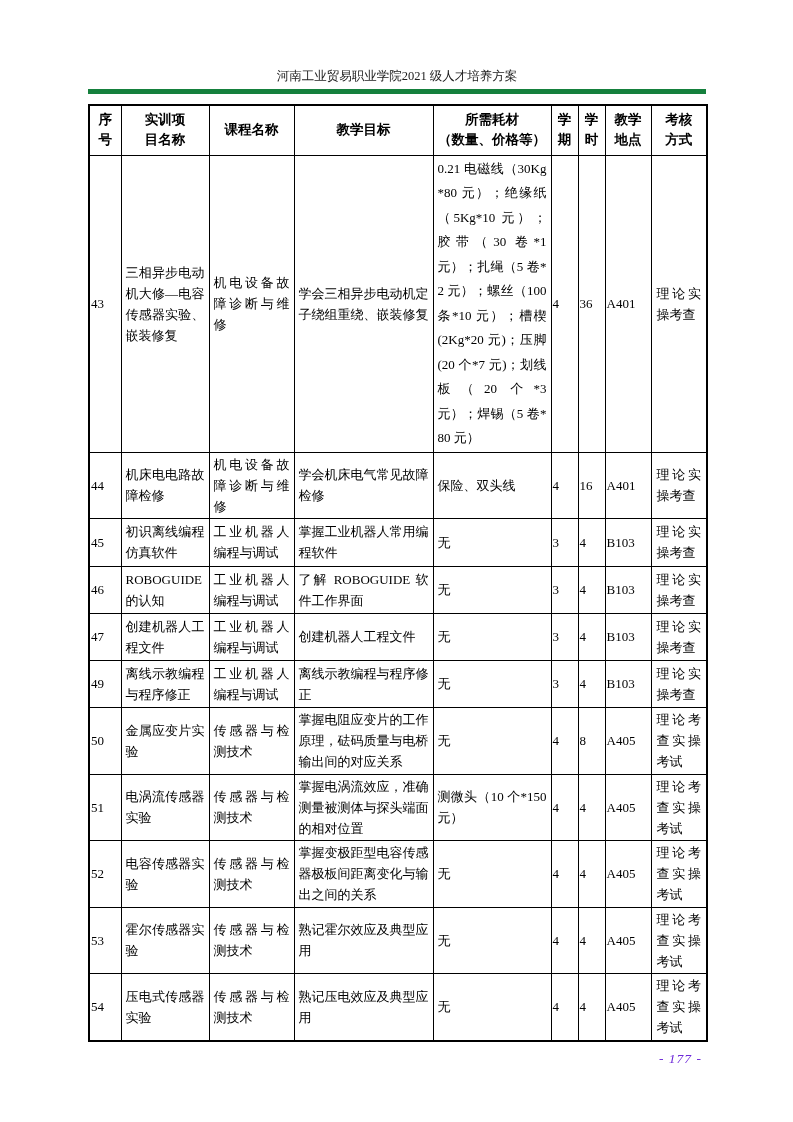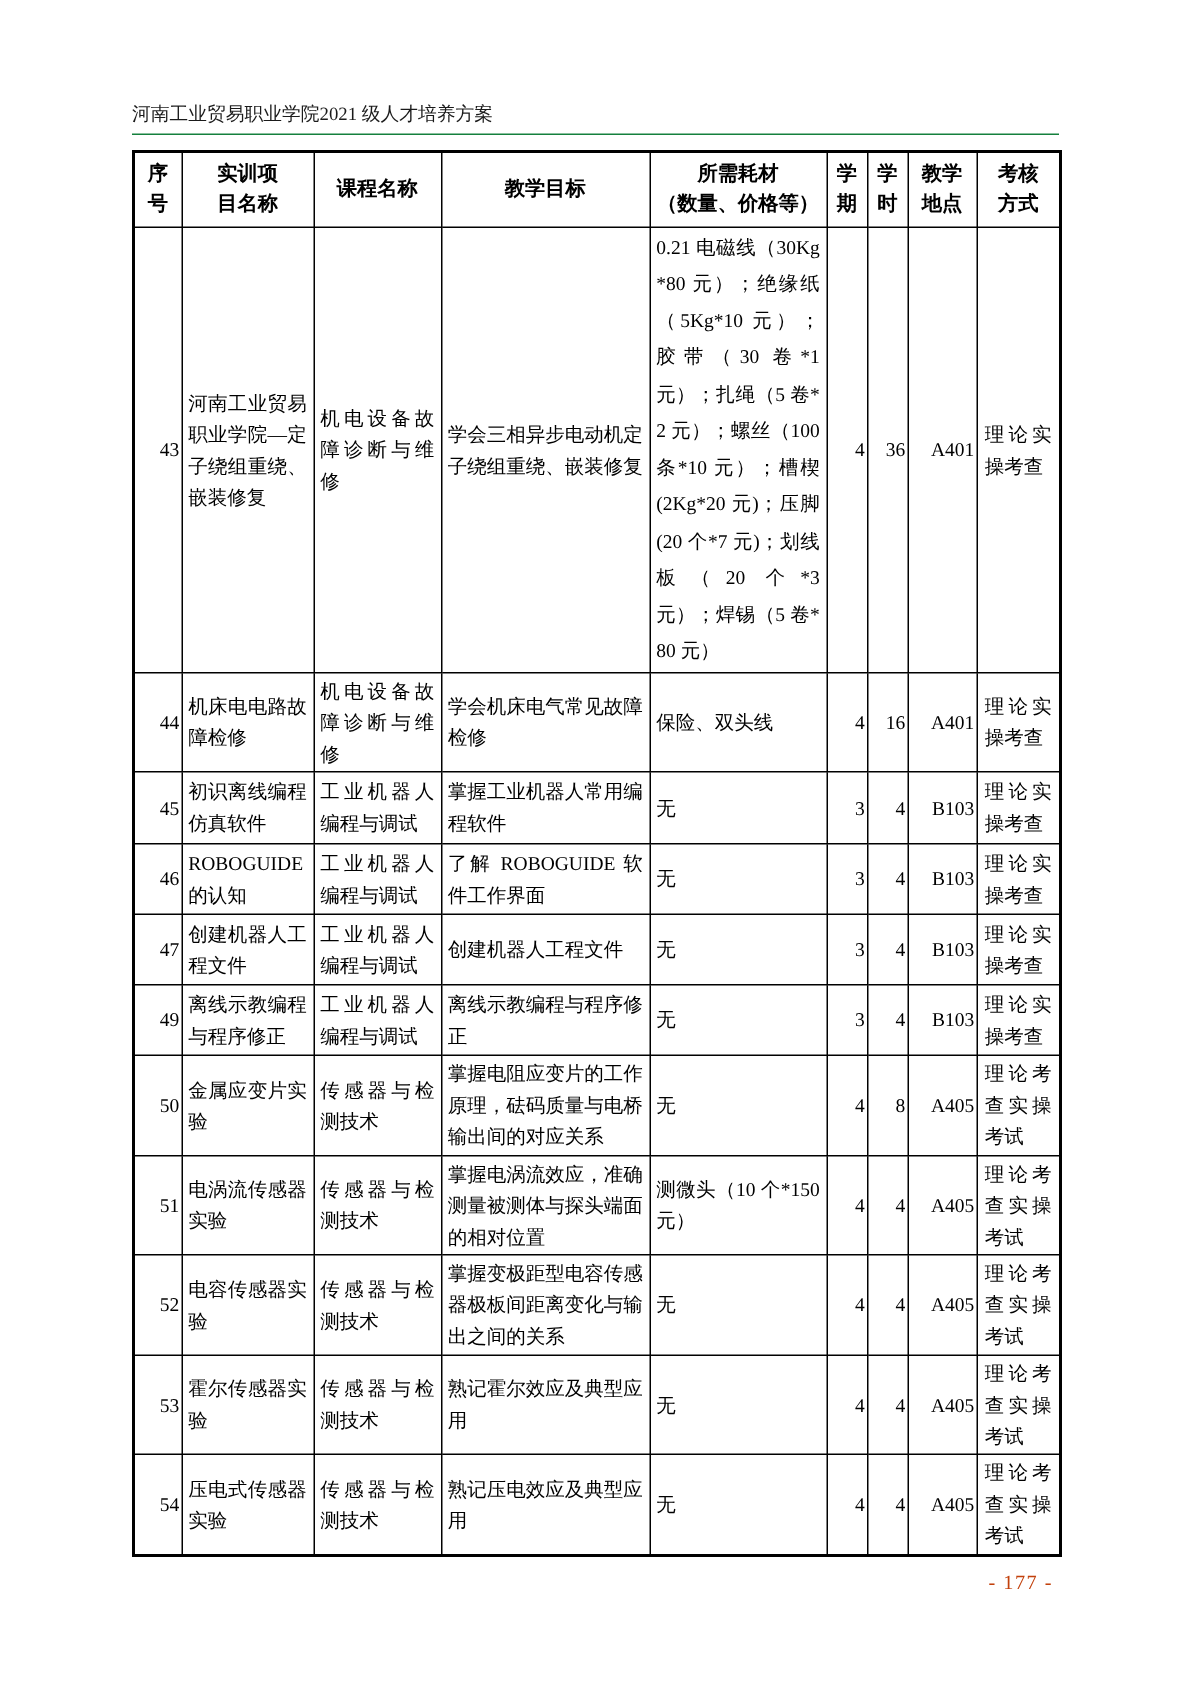--- a/index.html
+++ b/index.html
@@ -12,26 +12,26 @@
   .page {
     position: relative;
     width: 793px;
     height: 1122px;
     background: #ffffff;
     padding: 68px 87px 0 88px;
     overflow: hidden;
   }
   .doc-header {
     display: flex;
-    justify-content: flex-start;
+    justify-content: center;
     align-items: flex-end;
     font-size: 12.5px;
     line-height: 17px;
     padding-bottom: 4px;
-    border-bottom: 1px solid #15803d;
+    border-bottom: 5px solid #15803d;
     color: #1a1a1a;
   }
   table.train-table {
     border-collapse: collapse;
     table-layout: fixed;
     width: 618px;
     margin-top: 10px;
     border: 2px solid #000;
   }
   .train-table th, .train-table td {
@@ -46,33 +46,34 @@
     font-weight: bold;
     text-align: center;
     white-space: pre-line;
     line-height: 20px;
     padding: 1px 2px;
   }
   .train-table td {
     font-size: 13px;
     line-height: 21px;
   }
-  td.c-id, td.c-semester, td.c-hours, td.c-location { text-align: right; padding: 11px 1px; }
+  td.c-id, td.c-semester, td.c-hours, td.c-location { text-align: left; padding: 11px 1px; }
   td.c-project, td.c-course, td.c-goal { text-align: left; text-align: justify; text-justify: inter-ideograph; }
   td.c-consumables { text-align: justify; text-justify: inter-ideograph; }
   td.c-assessment { text-align: justify; text-justify: inter-ideograph; padding: 1px 5px; }
   td.center { text-align: left; }
   tr.tall-row td.c-consumables { line-height: 24.5px; }
   .doc-footer {
     margin-top: 9px;
     text-align: right;
     font-size: 13.5px;
-    color: #c2410c;
+    color: #6d28d9;
     padding-right: 4px;
     letter-spacing: 1px;
+    font-style: italic;
   }
 </style>
 </head>
 <body>
 
 <div class="page">
 
   <div class="doc-header">
     <span>河南工业贸易职业学院</span>
     <span>2021 级人才培养方案</span>
@@ -106,21 +107,21 @@
 时</th>
           <th>教学
 地点</th>
           <th>考核
 方式</th>
         </tr>
     </thead>
     <tbody id="table-body">
         <tr class="tall-row" style="height: 245px;">
           <td class="c-id">43</td>
-          <td class="c-project">河南工业贸易职业学院—定子绕组重绕、嵌装修复</td>
+          <td class="c-project">三相异步电动机大修—电容传感器实验、嵌装修复</td>
           <td class="c-course">机电设备故障诊断与维修</td>
           <td class="c-goal">学会三相异步电动机定子绕组重绕、嵌装修复</td>
           <td class="c-consumables">0.21 电磁线（30Kg*80 元）；绝缘纸（5Kg*10 元）；胶带（30 卷*1 元）；扎绳（5 卷*2 元）；螺丝（100 条*10 元）；槽楔(2Kg*20 元)；压脚(20 个*7 元)；划线板（20 个*3 元）；焊锡（5 卷*80 元）</td>
           <td class="c-semester">4</td>
           <td class="c-hours">36</td>
           <td class="c-location">A401</td>
           <td class="c-assessment">理论实操考查</td>
         </tr>
         <tr style="height: 65px;">
           <td class="c-id">44</td>

